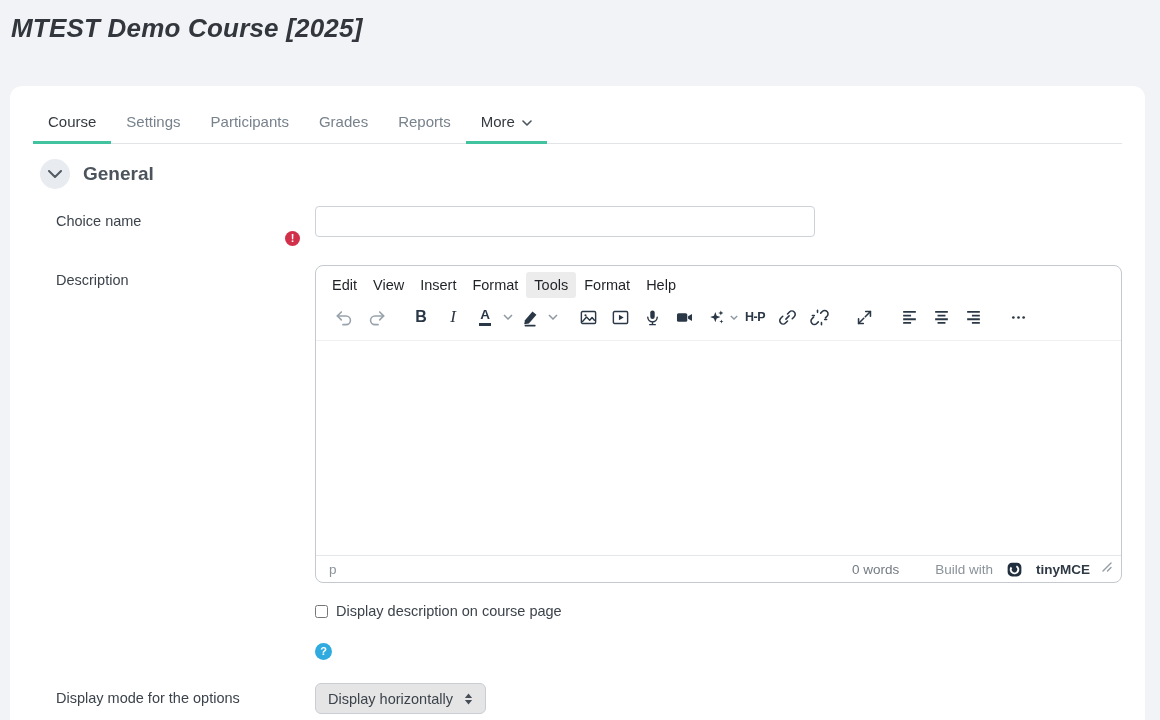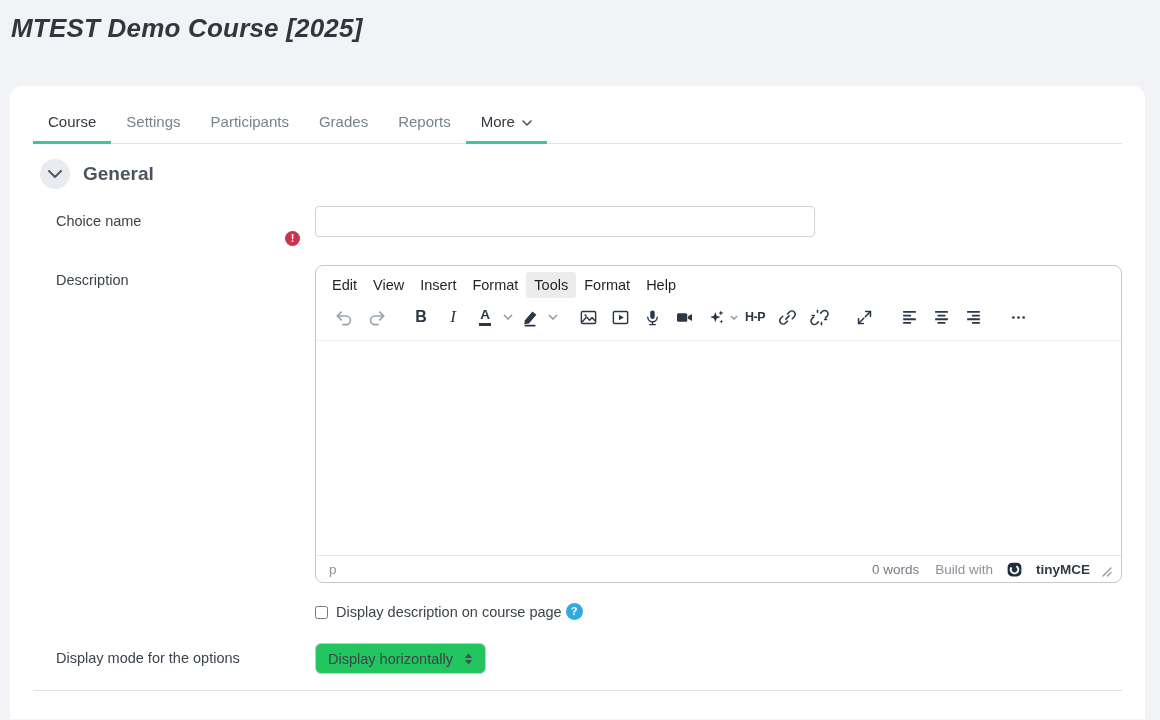--- a/index.html
+++ b/index.html
@@ -95,40 +95,40 @@
   .glyph-i { font-family:"Liberation Serif",serif; font-style:italic; font-size:17px; }
   .glyph-a { font-size:13.5px; font-weight:700; border-bottom:3px solid currentColor; padding:0 1px 1px; line-height:1.1; }
   .glyph-h5p { font-size:12.5px; font-weight:800; letter-spacing:-.5px; }
 
   .editor-body { flex:1; background:#fff; cursor:text; }
 
   .statusbar {
     border-top:1px solid #e4e7ea; display:flex; align-items:center;
     padding:5px 9px 5px 13px; font-size:13.5px; color:#8a929a; height:27px;
   }
-  .status-right { margin-left:auto; display:flex; align-items:flex-end; }
+  .status-right { margin-left:auto; display:flex; align-items:flex-start; }
   .word-count { color:#737b83; }
-  .branding { display:flex; align-items:center; gap:14px; margin-left:16px; text-decoration:none; }
+  .branding { display:flex; align-items:center; gap:14px; margin-left:36px; text-decoration:none; }
   .branding .build-with { color:#8a929a; }
   .brand-name { color:#2f3a45; font-weight:700; font-size:13.5px; }
   .resize-handle { margin-left:12px; display:flex; cursor:nwse-resize; color:#949ca4; }
 
   
-  .check-field { display:flex; align-items:flex-end; gap:4px; padding-top:4px; }
+  .check-field { display:flex; align-items:flex-start; gap:24px; padding-top:4px;flex-direction:column; }
   .check-field input { width:13px; height:13px; margin:0; accent-color:#fff; }
   .check-label { font-size:14.5px; color:#3c434b; cursor:pointer; display:flex; align-items:center; gap:8px; }
   .help-icon {
     width:17px; height:17px; border-radius:50%; background:#2fabdf; color:#fff;
     font-size:11px; font-weight:700; line-height:17px; text-align:center; cursor:pointer; flex-shrink:0;
   }
 
   
   .select-box {
     display:inline-flex; align-items:center; gap:11px; height:31px; padding:0 12px;
-    border:1px solid #c9ced4; border-radius:6px; background:#22c55e;
+    border:1px solid #c9ced4; border-radius:6px; background:#e5e5e5;
     font-size:14.5px; color:#3c434b; cursor:pointer;
   }
   .select-arrows { display:flex; color:#454c54; }
 
   .section-divider { border:none; border-top:1px solid #dfe3e7; margin:16px 0 0; }
 </style>
 </head>
 <body>
 
 <header class="page-header">

